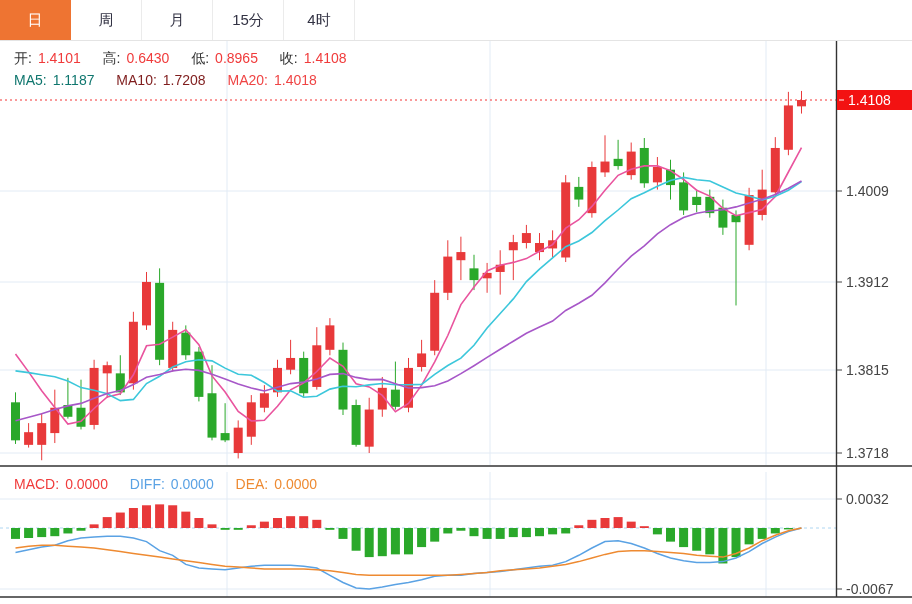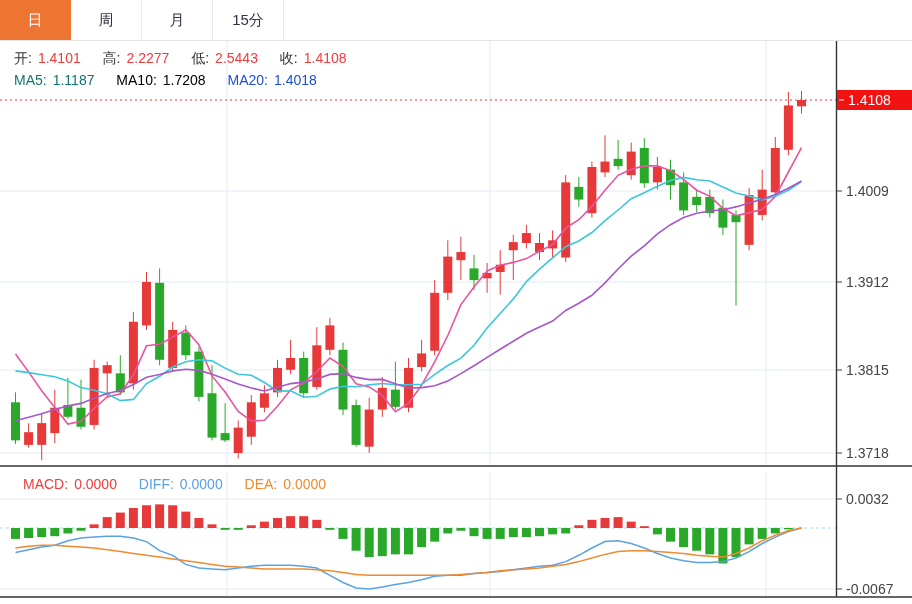--- a/index.html
+++ b/index.html
@@ -9,33 +9,34 @@
           border-bottom:1px solid #e4e4e4;background:#fff;z-index:5;}
   .tab{width:71px;height:40px;line-height:40px;text-align:center;font-size:15px;
        color:#334; border-right:1px solid #ebebeb;cursor:pointer;box-sizing:border-box;background:#fff;}
   .tab.active{background:#ee7432;color:#fff;border-right:1px solid #ee7432;}
   svg{position:absolute;left:0;top:0;z-index:1;}
   .legend{position:absolute;left:14px;z-index:4;font-size:14px;white-space:nowrap;}
   .legend span{margin-right:6px;}
   .legend .gap{margin-right:18px;}
   .lb{color:#333;}
   .vr{color:#f03b3b;}
-  .ma5{color:#0f766e;} .ma10{color:#000000;} .ma20{color:#1d4ed8;}
+  .ma5{color:#0f766e;} .ma10{color:#7f1d1d;} .ma20{color:#ef4444;}
   .vdiff{color:#5aa2e4;} .vdea{color:#ee8a31;}
 </style>
 </head>
 <body>
 
 <div class="app">
 
   <div class="tabbar">
     <div class="tab active">日</div>
     <div class="tab">周</div>
     <div class="tab">月</div>
     <div class="tab">15分</div>
+    <div class="tab">4时</div>
   </div>
 
   <svg id="chart" width="912" height="604" viewBox="0 0 912 604">
       <g>
         <line x1="0" y1="191" x2="836" y2="191" stroke="#e2ebf5" stroke-width="1"></line>
         <line x1="0" y1="282" x2="836" y2="282" stroke="#e2ebf5" stroke-width="1"></line>
         <line x1="0" y1="370" x2="836" y2="370" stroke="#e2ebf5" stroke-width="1"></line>
         <line x1="0" y1="453" x2="836" y2="453" stroke="#e2ebf5" stroke-width="1"></line>
         <line x1="0" y1="499" x2="836" y2="499" stroke="#e2ebf5" stroke-width="1"></line>
         <line x1="0" y1="589" x2="836" y2="589" stroke="#e2ebf5" stroke-width="1"></line>
@@ -260,30 +261,30 @@
       </g>
       <g>
         <rect x="837" y="90" width="75" height="20" fill="#f31212"></rect>
         <line x1="839" y1="100" x2="844" y2="100" stroke="#ffffff" stroke-width="1"></line>
         <text x="848" y="105" fill="#ffffff" font-size="14">1.4108</text>
       </g>
     </svg>
 
   <div class="legend" style="top:50px;">
     <span class="lb">开:</span><span class="vr gap">1.4101</span>
-    <span class="lb">高:</span><span class="vr gap">2.2277</span>
-    <span class="lb">低:</span><span class="vr gap">2.5443</span>
+    <span class="lb">高:</span><span class="vr gap">0.6430</span>
+    <span class="lb">低:</span><span class="vr gap">0.8965</span>
     <span class="lb">收:</span><span class="vr">1.4108</span>
   </div>
 
   <div class="legend" style="top:72px;">
     <span class="ma5">MA5:</span><span class="ma5 gap">1.1187</span>
     <span class="ma10">MA10:</span><span class="ma10 gap">1.7208</span>
     <span class="ma20">MA20:</span><span class="ma20">1.4018</span>
   </div>
 
-  <div class="legend" style="top:476px;margin-left:9px;">
+  <div class="legend" style="top:476px;">
     <span class="vr">MACD:</span><span class="vr gap">0.0000</span>
     <span class="vdiff">DIFF:</span><span class="vdiff gap">0.0000</span>
     <span class="vdea">DEA:</span><span class="vdea">0.0000</span>
   </div>
 
 </div>
 
 </body></html>

